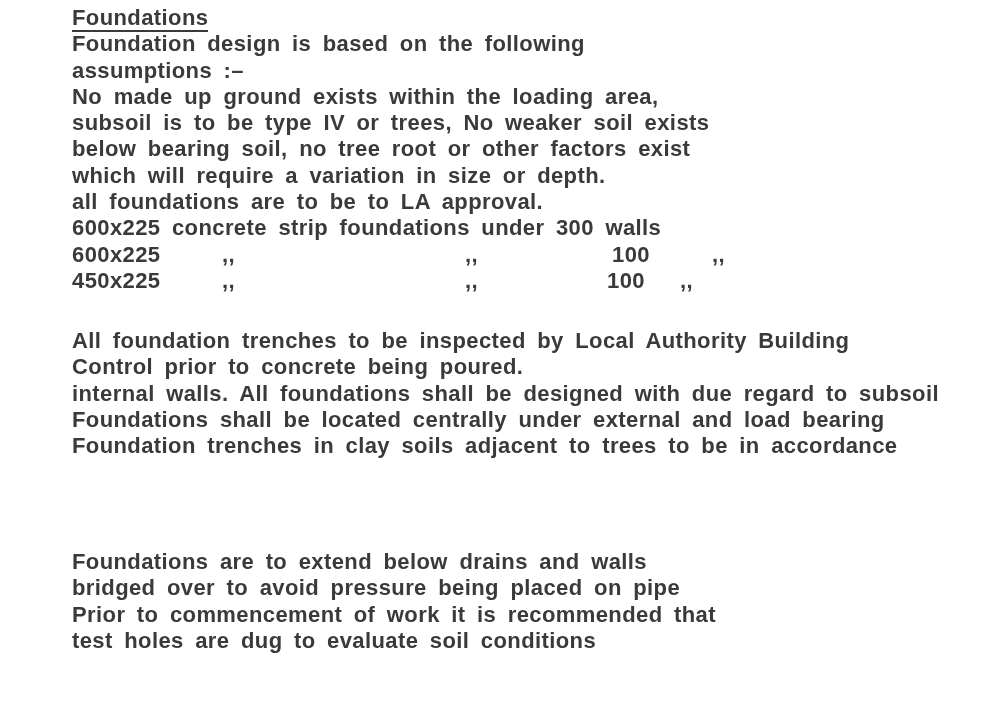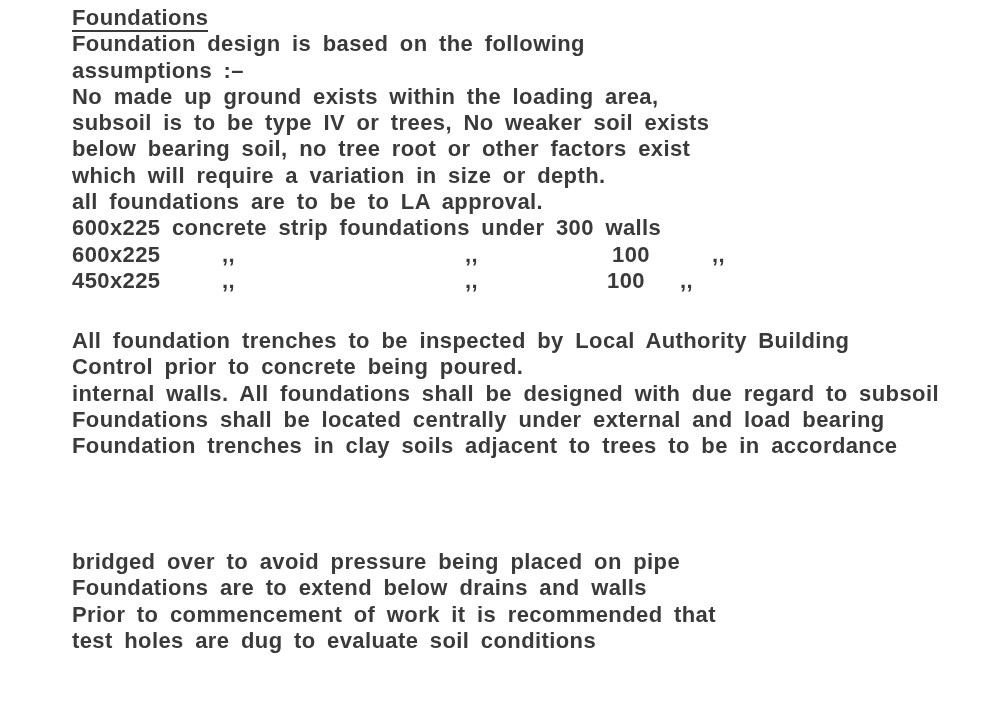--- a/index.html
+++ b/index.html
@@ -88,19 +88,19 @@
 
   <div class="textgroup g2">
     <div class="line">All foundation trenches to be inspected by Local Authority Building</div>
     <div class="line">Control prior to concrete being poured.</div>
     <div class="line">internal walls. All foundations shall be designed with due regard to subsoil</div>
     <div class="line">Foundations shall be located centrally under external and load bearing</div>
     <div class="line">Foundation trenches in clay soils adjacent to trees to be in accordance</div>
   </div>
 
   <div class="textgroup g3">
+    <div class="line">Foundations are to extend below drains and walls</div>
     <div class="line">bridged over to avoid pressure being placed on pipe</div>
-    <div class="line">Foundations are to extend below drains and walls</div>
     <div class="line">Prior to commencement of work it is recommended that</div>
     <div class="line">test holes are dug to evaluate soil conditions</div>
   </div>
 
 </div>
 
 </body></html>

